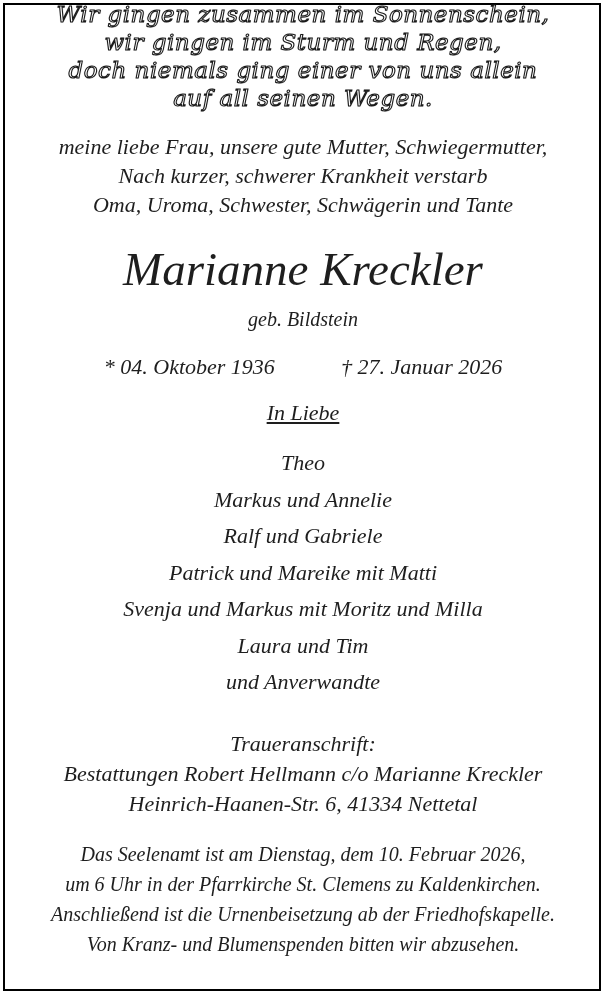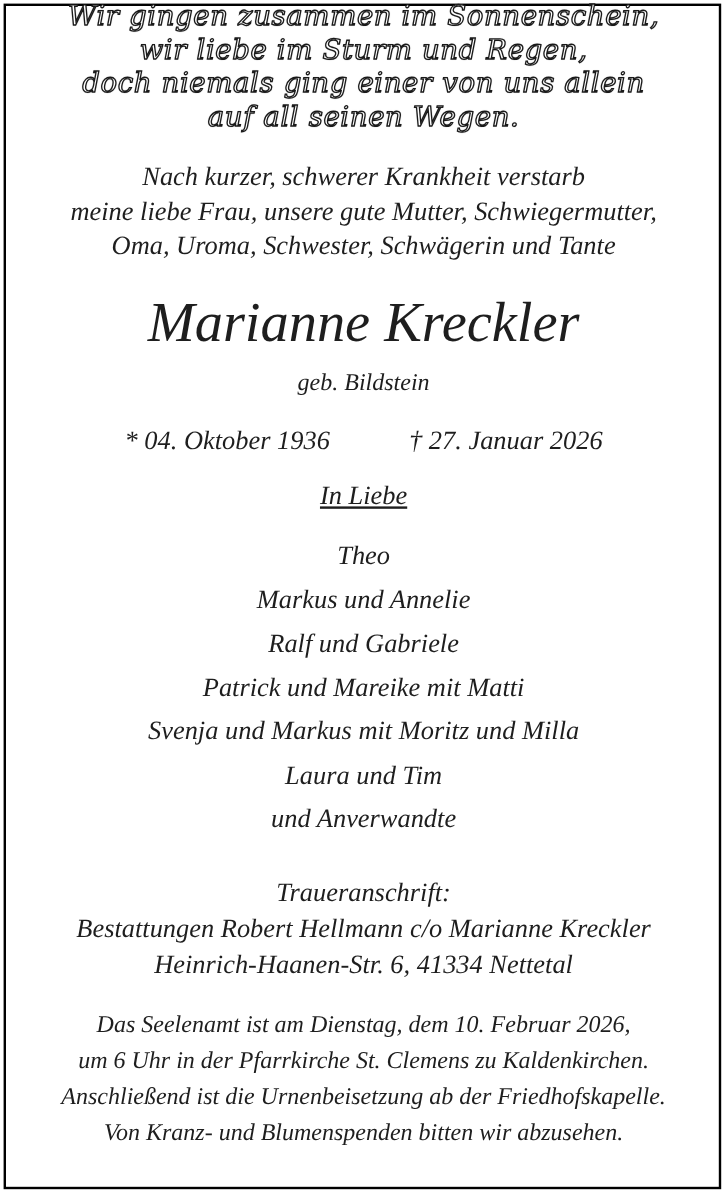--- a/index.html
+++ b/index.html
@@ -121,28 +121,28 @@
 </style>
 </head>
 <body>
 
 <div class="frame"></div>
 
 <div class="content">
 
   <div class="poem">
     <div class="poem-line">Wir gingen zusammen im Sonnenschein,</div>
-    <div class="poem-line">wir liebe im Sturm und Regen,</div>
+    <div class="poem-line">wir gingen im Sturm und Regen,</div>
     <div class="poem-line">doch niemals ging einer von uns allein</div>
     <div class="poem-line">auf all seinen Wegen.</div>
   </div>
 
   <div class="intro">
+    <div class="intro-line">meine liebe Frau, unsere gute Mutter, Schwiegermutter,</div>
     <div class="intro-line">Nach kurzer, schwerer Krankheit verstarb</div>
-    <div class="intro-line">meine liebe Frau, unsere gute Mutter, Schwiegermutter,</div>
     <div class="intro-line">Oma, Uroma, Schwester, Schwägerin und Tante</div>
   </div>
 
   <div class="deceased-name">Marianne Kreckler</div>
 
   <div class="maiden-name">geb. Bildstein</div>
 
   <div class="dates">
     <span class="birth-date">* 04. Oktober 1936</span>
     <span class="death-date">† 27. Januar 2026</span>

